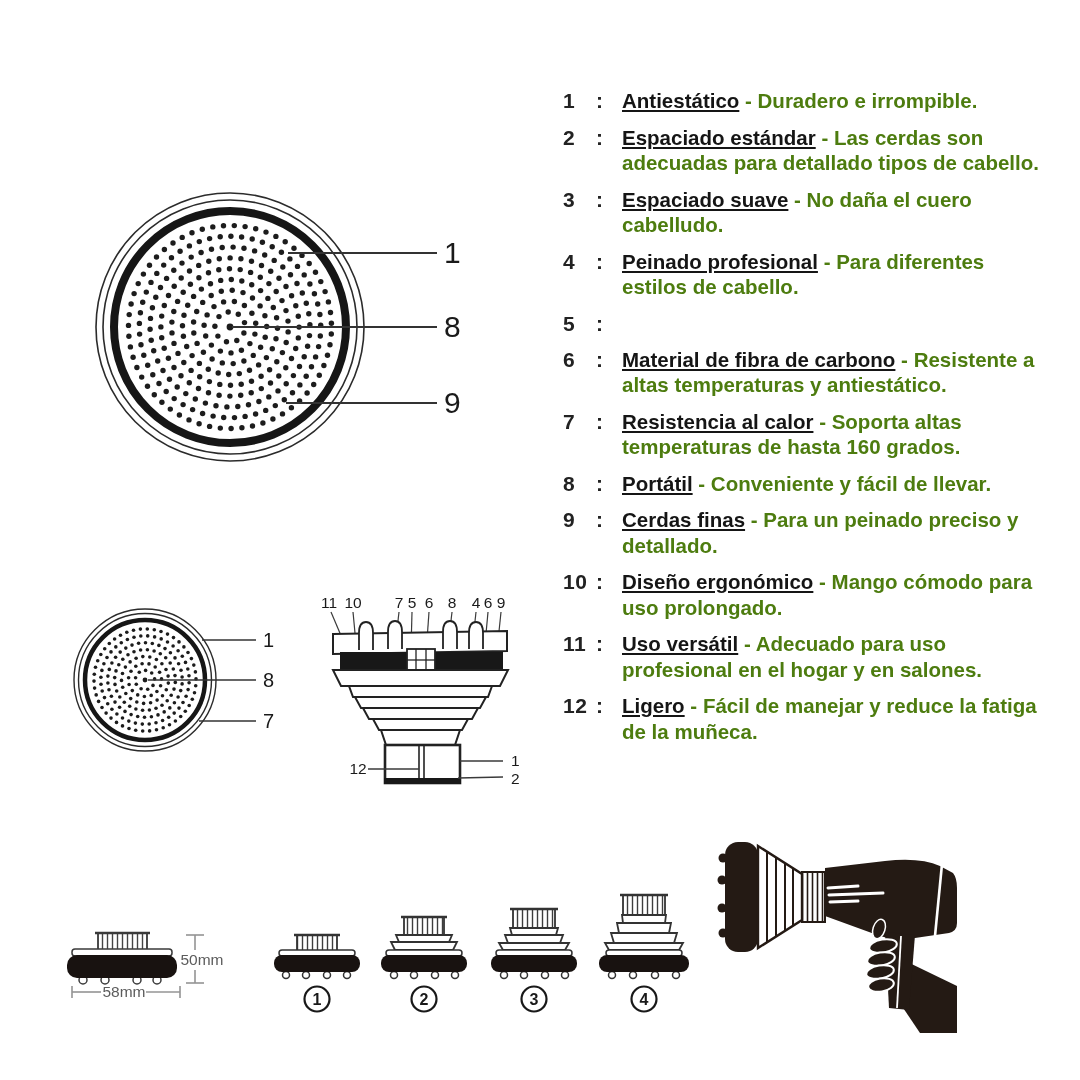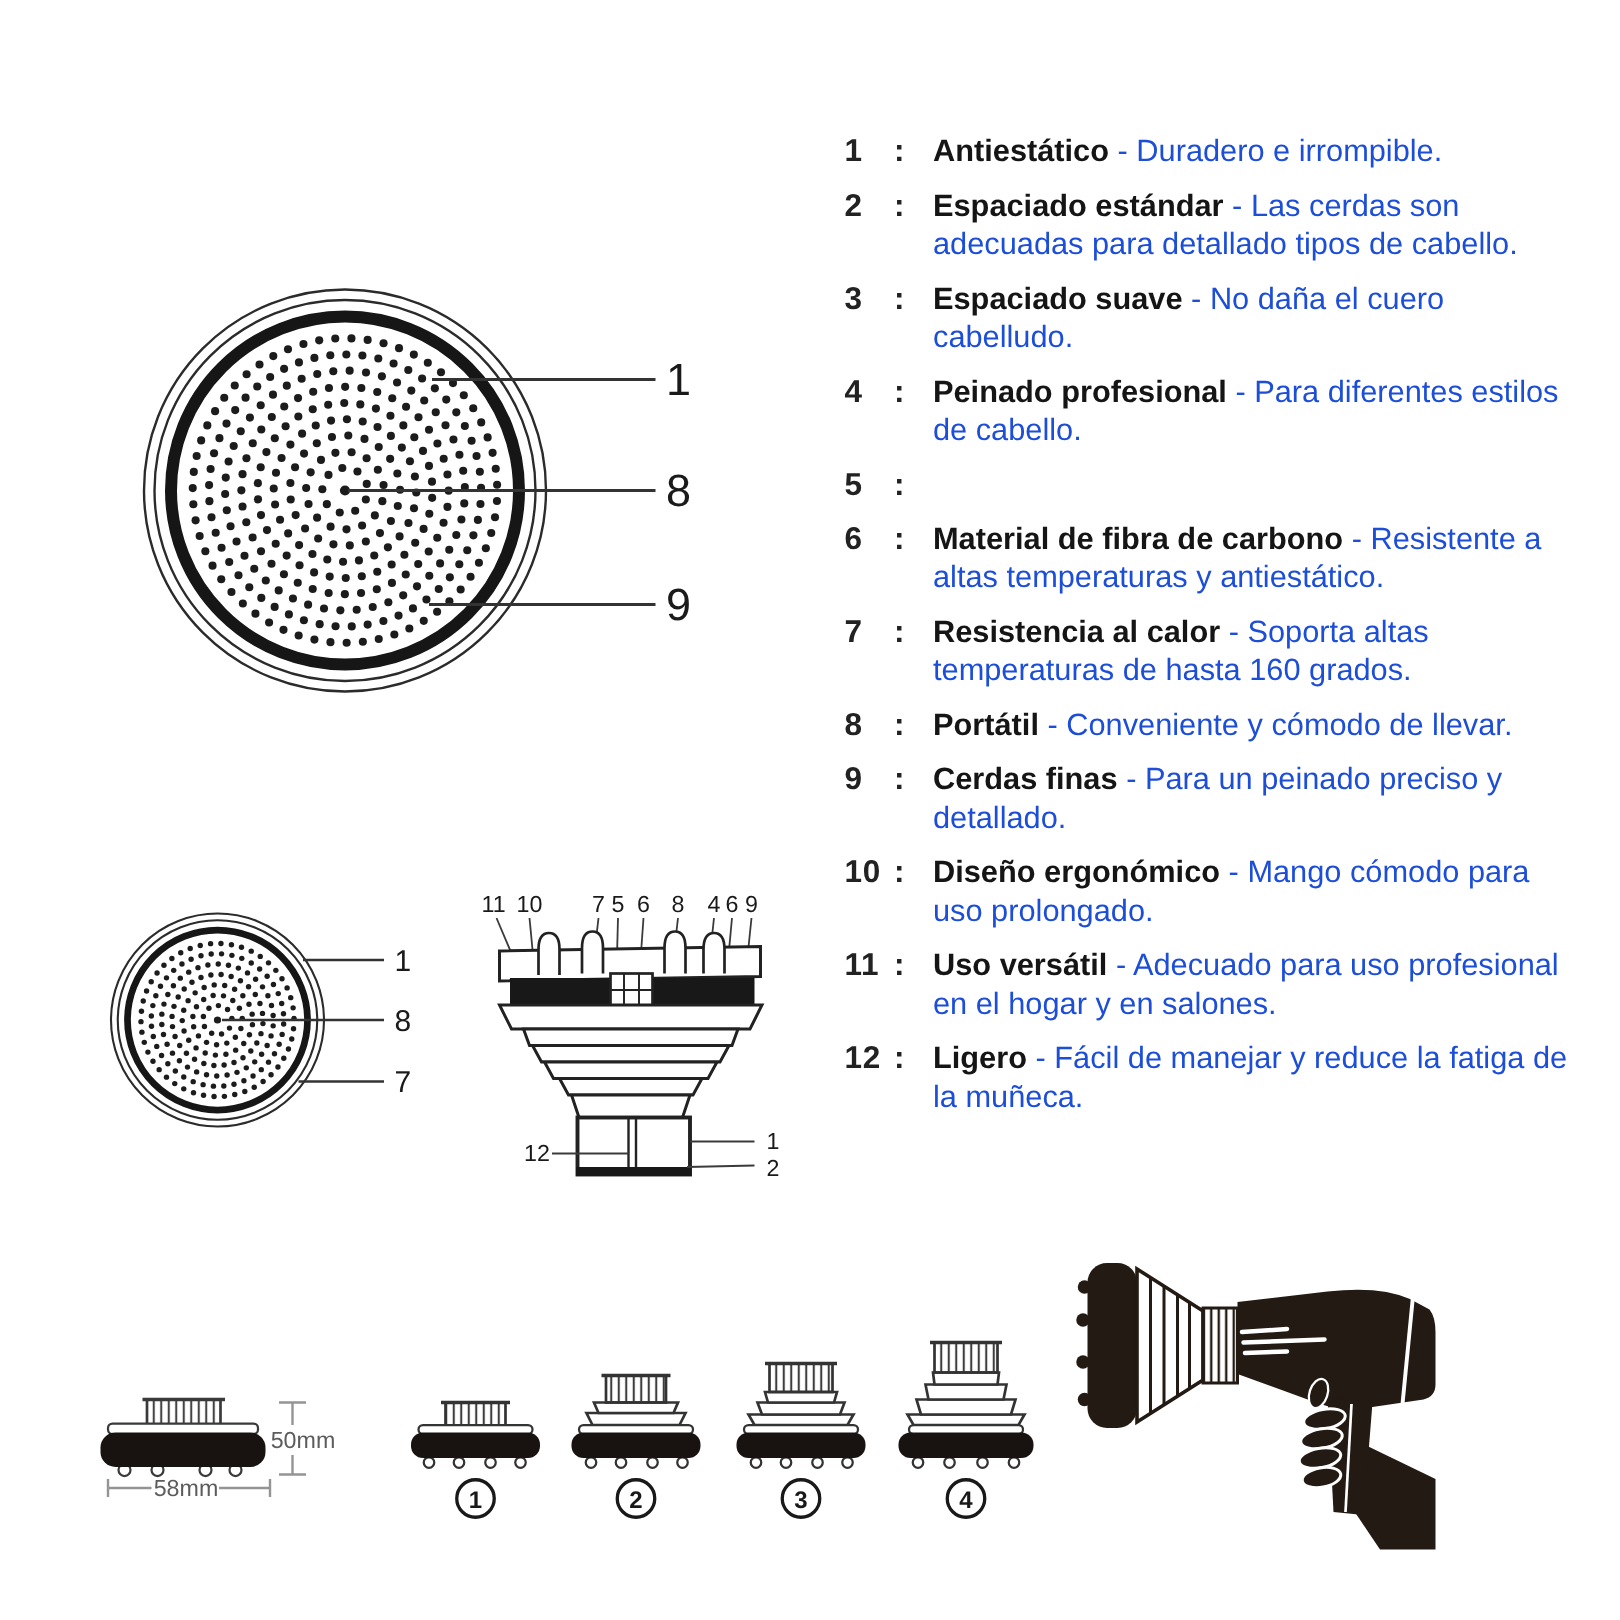--- a/index.html
+++ b/index.html
@@ -8,22 +8,22 @@
   .abs{position:absolute;}
 
   
   .features{position:absolute;left:563px;top:88px;width:487px;display:flex;
             flex-direction:column;gap:11px;}
   .feat{display:flex;align-items:flex-start;}
   .fnum-wrap{flex:0 0 59px;display:flex;font-size:21px;font-weight:600;color:#222;
              padding-top:1px;letter-spacing:.5px;}
   .fnum{width:33px;}
   .fbody{font-size:20.5px;line-height:25.5px;width:428px;}
-  .ftitle{font-weight:700;color:#151515;}
-  .fdesc{font-weight:400;color:#1d4ed8;}
+  .ftitle{font-weight:700;color:#151515;text-decoration:underline;}
+  .fdesc{font-weight:700;color:#4d7c0f;}
 
   svg text{font-family:"Liberation Sans","DejaVu Sans",sans-serif;}
   .callout-big{font-size:30px;fill:#1a1a1a;}
   .callout-mid{font-size:20px;fill:#1a1a1a;}
   .callout-sm{font-size:15.5px;fill:#1a1a1a;}
   .dim-text{font-size:15.5px;fill:#5c5c5c;}
   .stage-num{font-size:16px;fill:#191919;font-weight:600;}
 </style>
 </head>
 <body>
@@ -401,21 +401,21 @@
           <span class="fnum">7</span>
           <span class="fcolon">:</span>
         </div>
         <div class="fbody"><span class="ftitle">Resistencia al calor</span> <span class="fdesc">- Soporta altas temperaturas de hasta 160 grados.</span></div>
       </div>
     <div class="feat">
         <div class="fnum-wrap">
           <span class="fnum">8</span>
           <span class="fcolon">:</span>
         </div>
-        <div class="fbody"><span class="ftitle">Portátil</span> <span class="fdesc">- Conveniente y cómodo de llevar.</span></div>
+        <div class="fbody"><span class="ftitle">Portátil</span> <span class="fdesc">- Conveniente y fácil de llevar.</span></div>
       </div>
     <div class="feat">
         <div class="fnum-wrap">
           <span class="fnum">9</span>
           <span class="fcolon">:</span>
         </div>
         <div class="fbody"><span class="ftitle">Cerdas finas</span> <span class="fdesc">- Para un peinado preciso y detallado.</span></div>
       </div>
     <div class="feat">
         <div class="fnum-wrap">

